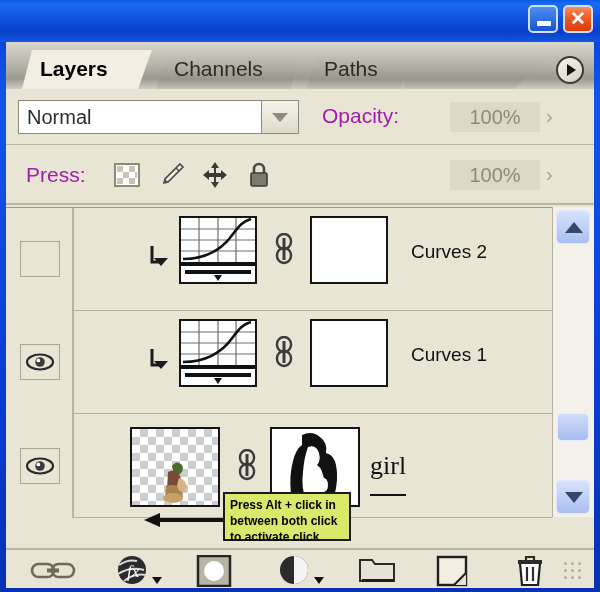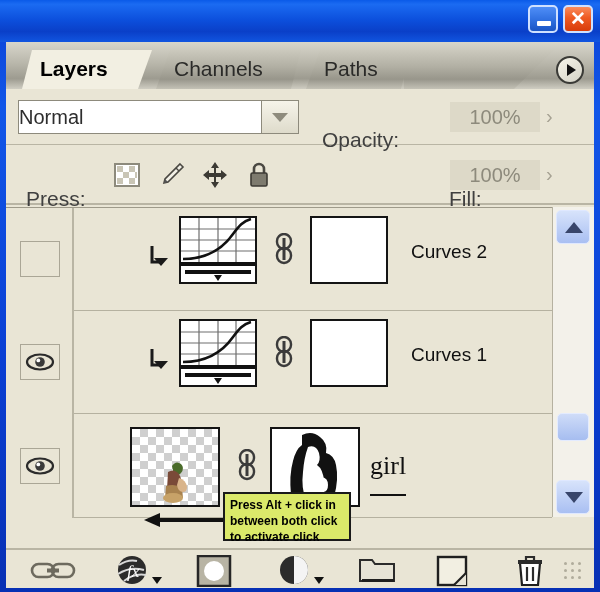--- a/index.html
+++ b/index.html
@@ -75,26 +75,26 @@
   
   .panel{
     position:absolute;left:6px;top:89px;width:588px;height:465px;
     background:#e9e5d5;box-sizing:border-box;
   }
   .rowbox{
     position:relative;height:56px;border-bottom:1px solid #b9b5a4;
     box-sizing:border-box;display:flex;align-items:center;
   }
   .field-label{
-    font-size:21px;color:#404040;font-family:"Liberation Sans",sans-serif;margin-top:24px;
+    font-size:21px;color:#a21caf;font-family:"Liberation Sans",sans-serif;
   }
   .blend-select{
     position:absolute;left:12px;top:11px;width:281px;height:34px;
     background:#fff;border:1px solid #8d8a7c;box-sizing:border-box;
-    display:flex;align-items:center;
+    display:flex;align-items:center;padding-left:8px;
     font-size:20px;color:#2d2d2d;
   }
   .blend-arrow{
     position:absolute;left:255px;top:11px;width:38px;height:34px;
     background:linear-gradient(180deg,#f6f4ea,#dedbcb);
     border:1px solid #8d8a7c;box-sizing:border-box;
   }
   .blend-arrow .chev{
     position:absolute;left:10px;top:12px;
     border-top:9px solid #8e8b7d;border-left:8px solid transparent;border-right:8px solid transparent;

